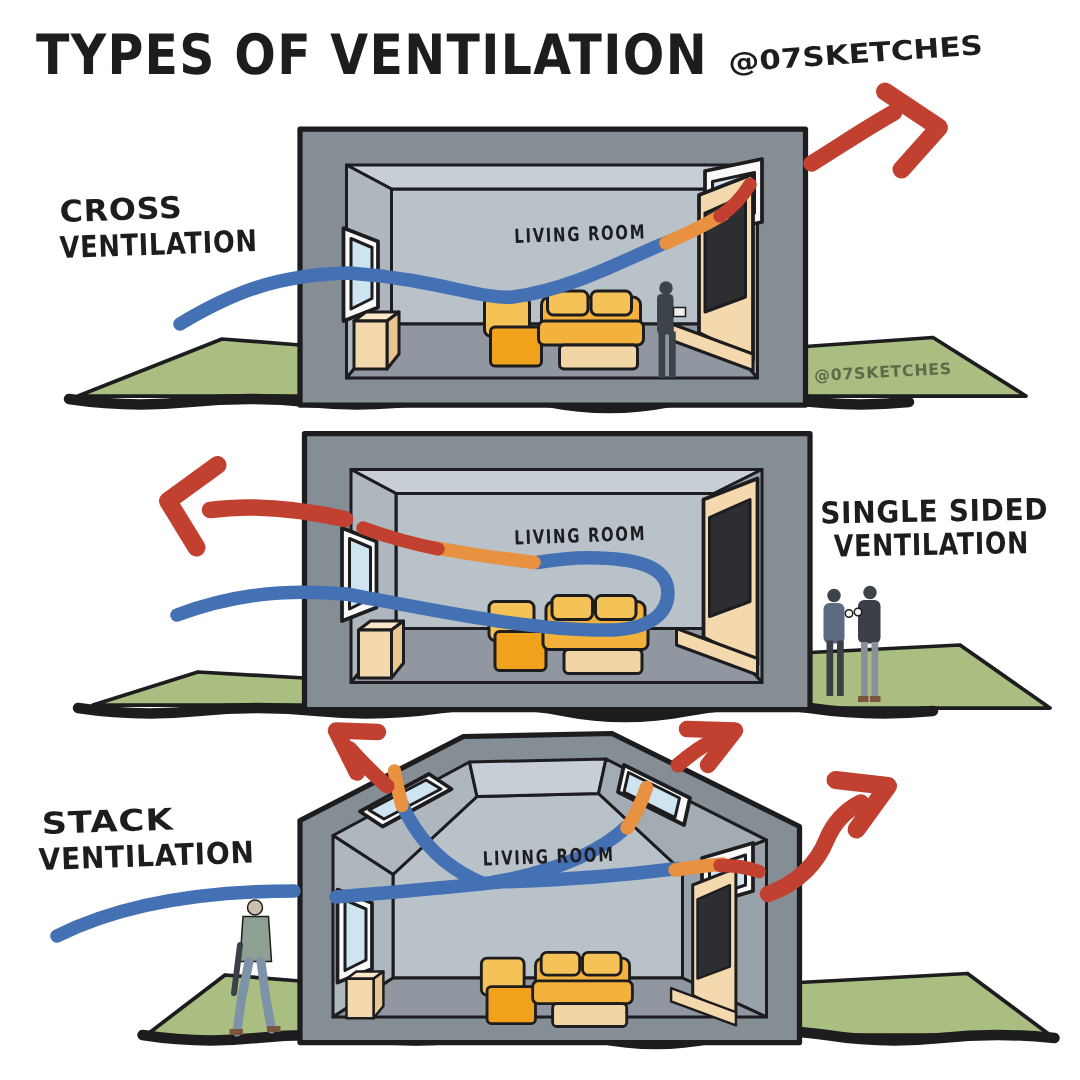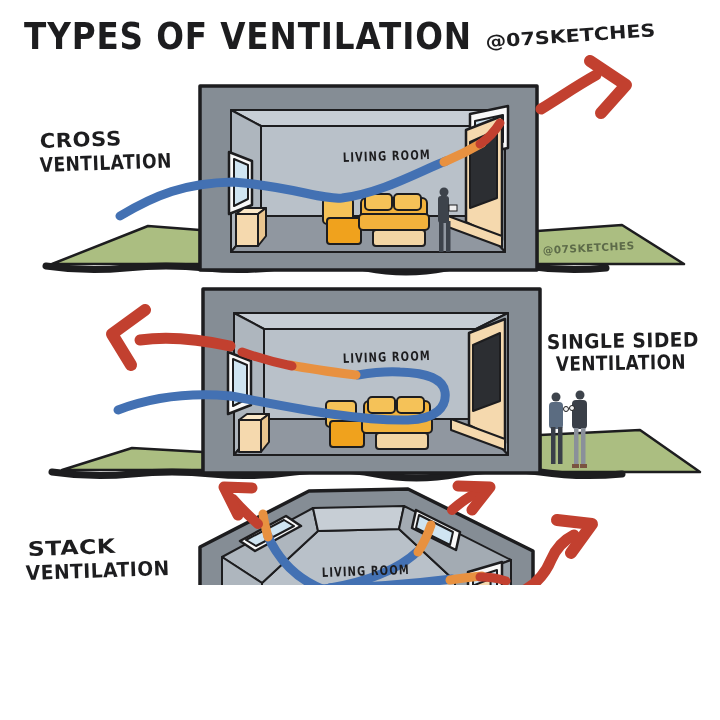--- a/index.html
+++ b/index.html
@@ -1,16 +1,16 @@
 <!DOCTYPE html>
 <html style="--paper: #ffffff; --ink: #1d1d1f; --blue: #4371b3; --orange: #e89140; --red: #c2402f; --grass: #abbe81; --frame: #858d95; --wallL: #aeb6be; --wallR: #99a2aa; --wallB: #b9c1c9; --ceil: #c7ced5; --roofR: #a3abb3; --floor: #9097a0; --pane: #cfe4f1; --winframe: #f9f9f9; --cream: #f5d9ae; --creamSide: #e9c58f; --creamTop: #fbe8c8; --sofa: #f2b23c; --sofaHi: #f5c258; --sofaDeep: #f0a21d; --ottoman: #f2d5a4; --screen: #2c2e32; --figDark: #3d434b; --sweater: #5b6c81; --jacket: #3a3f48; --pantsGray: #8a909a; --coat: #8da092; --jeans: #7d93a8; --shoe: #7a5540; --skin: #cdbfae; --watermark: #5d6b49;"><head>
 <meta charset="utf-8">
 <style>
   html,body{margin:0;padding:0;background:#fff;}
-  .stage{width:720px;height:585px;position:relative;background:var(--paper,#fff);overflow:hidden;}
+  .stage{width:720px;height:720px;position:relative;background:var(--paper,#fff);overflow:hidden;}
   svg{display:block;}
   svg text{font-family:"DejaVu Sans", sans-serif;font-weight:bold;fill:var(--ink,#1d1d1f);}
   .o{stroke:var(--ink,#1d1d1f);stroke-linejoin:round;}
   .o2{stroke-width:2;} .o25{stroke-width:2.5;} .o3{stroke-width:3.5;}
   .flow{fill:none;stroke-linecap:round;stroke-linejoin:round;}
   .blue{stroke:var(--blue);} .orange{stroke:var(--orange);} .red{stroke:var(--red);}
   .wm{font-size:10.5px;letter-spacing:.5px;fill:var(--watermark);}
   .roomlabel{font-size:13px;letter-spacing:1.5px;}
   .plabel{font-size:20px;letter-spacing:.5px;}
 </style>

